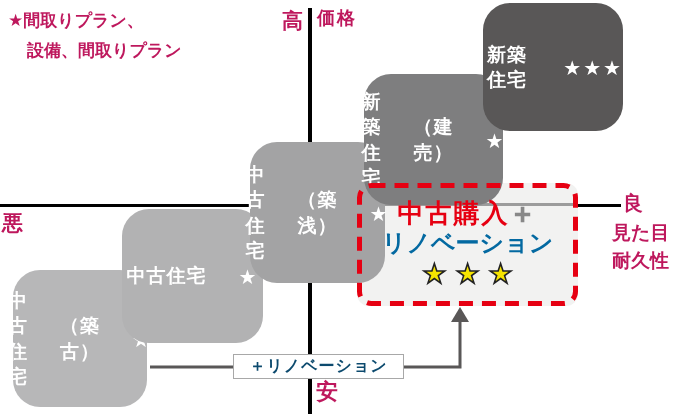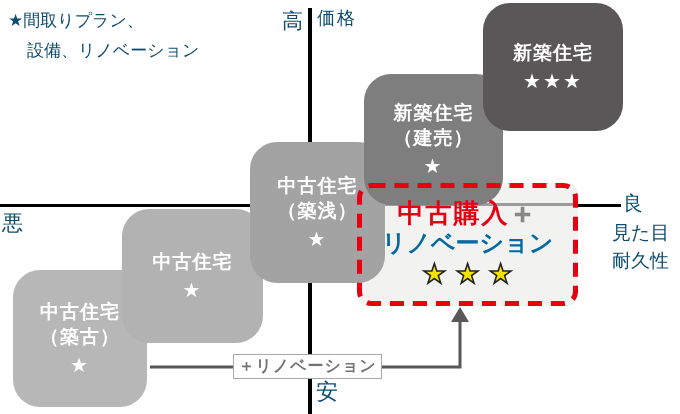--- a/index.html
+++ b/index.html
@@ -5,35 +5,35 @@
   html,body { margin:0; padding:0; background:#fff; }
   .canvas {
     position:relative; width:680px; height:414px; background:#ffffff;
     font-family:"Liberation Sans","DejaVu Sans",sans-serif; overflow:hidden;
   }
   .abs { position:absolute; }
   .axis { position:absolute; background:#000; }
   #v-axis { left:308px; top:8px; width:4px; height:406px; }
   #h-axis { left:0px; top:204px; width:621px; height:3px; }
 
-  .lbl { position:absolute; font-weight:normal; color:#0c4a6e; white-space:nowrap; line-height:1.1; }
+  .lbl { position:absolute; font-weight:bold; color:#be185d; white-space:nowrap; line-height:1.1; }
   #lbl-high   { left:282px; top:9px;  font-size:21px; }
   #lbl-price  { left:317px; top:9px;  font-size:18px; letter-spacing:2px; }
   #lbl-bad    { left:2px;   top:211px; font-size:21px; }
   #lbl-good   { left:623px; top:192px; font-size:20px; }
   #lbl-crit1  { left:612px; top:223px; font-size:19px; }
   #lbl-crit2  { left:612px; top:251px; font-size:19px; }
   #lbl-low    { left:316px; top:380px; font-size:22px; }
   #note1 { left:8px;  top:12px; font-size:17px; }
   #note2 { left:27px; top:42px; font-size:17px; }
 
   .gbox {
     position:absolute; border-radius:27px; color:#fff; font-weight:bold;
-    display:flex; flex-direction:column; align-items:center; justify-content:center;
-    text-align:left; line-height:1.32;
+    display:flex; flex-direction:row; align-items:center; justify-content:center;
+    text-align:center; line-height:1.32;gap:32px;
   }
   .gbox .t { font-size:19px; letter-spacing:1px; }
   .gbox .s { font-size:20px; letter-spacing:2px; margin-top:3px; }
   #box-chikuko  { left:13px;  top:270px; width:134px; height:137px; background:#b7b7b8; }
   #box-reform   { left:122px; top:209px; width:141px; height:134px; background:#b2b2b3; }
   #box-chikuasa { left:250px; top:142px; width:135px; height:141px; background:#a3a3a4; }
   #box-tateuri  { left:364px; top:74px;  width:139px; height:131px; background:#7e7e7f; }
   #box-chumon   { left:483px; top:3px;   width:140px; height:128px; background:#595757; }
   .condensed { display:inline-block; transform:scaleX(0.78); transform-origin:center; white-space:nowrap; }
 
@@ -44,45 +44,45 @@
     left:357px; top:183px; width:221px; height:123px;
     display:flex; flex-direction:column; align-items:center; justify-content:center; text-align:center;
   }
   .hl-l1 { font-size:26px; font-weight:bold; color:#e60012; letter-spacing:2px; line-height:1.12; white-space:nowrap; }
   .hl-plus { color:#f6e400; -webkit-text-stroke:1px #888; }
   .hl-l2 { font-size:24px; font-weight:bold; color:#0369a1; line-height:1.18; white-space:nowrap; }
   .hl-stars { font-size:27px; font-weight:bold; color:#f6e400; -webkit-text-stroke:1.6px #222;
               letter-spacing:9px; text-indent:9px; margin-top:3px; line-height:1.1; }
 
   #reno-label {
-    left:233px; top:354px; width:149px; height:25px; background:#ffffff;
+    left:233px; top:354px; width:171px; height:25px; background:#ffffff;
     border:1.5px solid #a8a8a8; box-sizing:border-box;
     display:flex; align-items:center; justify-content:center;
-    font-weight:bold; font-size:16px; color:#737373; letter-spacing:1px; white-space:nowrap;
+    font-weight:bold; font-size:16px; color:#0c4a6e; letter-spacing:1px; white-space:nowrap;
   }
   svg.overlay { position:absolute; left:0; top:0; pointer-events:none; }
 </style>
 </head>
 <body>
 
 <div class="canvas">
 
   <div id="v-axis" class="axis"></div>
   <div id="h-axis" class="axis"></div>
 
   <div id="lbl-high" class="lbl">高</div>
   <div id="lbl-price" class="lbl">価格</div>
   <div id="lbl-bad" class="lbl">悪</div>
   <div id="lbl-good" class="lbl">良</div>
   <div id="lbl-crit2" class="lbl">耐久性</div>
   <div id="lbl-crit1" class="lbl">見た目</div>
   <div id="lbl-low" class="lbl">安</div>
 
   <div id="note1" class="lbl">★間取りプラン、</div>
-  <div id="note2" class="lbl">設備、リノベーション</div>
+  <div id="note2" class="lbl">設備、間取りプラン</div>
 
   <div id="hl-fill" class="abs">
     <div id="hl-axis-seg"></div>
   </div>
 
   <svg class="overlay" width="680" height="414">
     <path d="M150 367 H460 V322" stroke="#595757" stroke-width="3" fill="none"></path>
     <polygon points="460,307 451,322 469,322" fill="#595757"></polygon>
   </svg>
 

